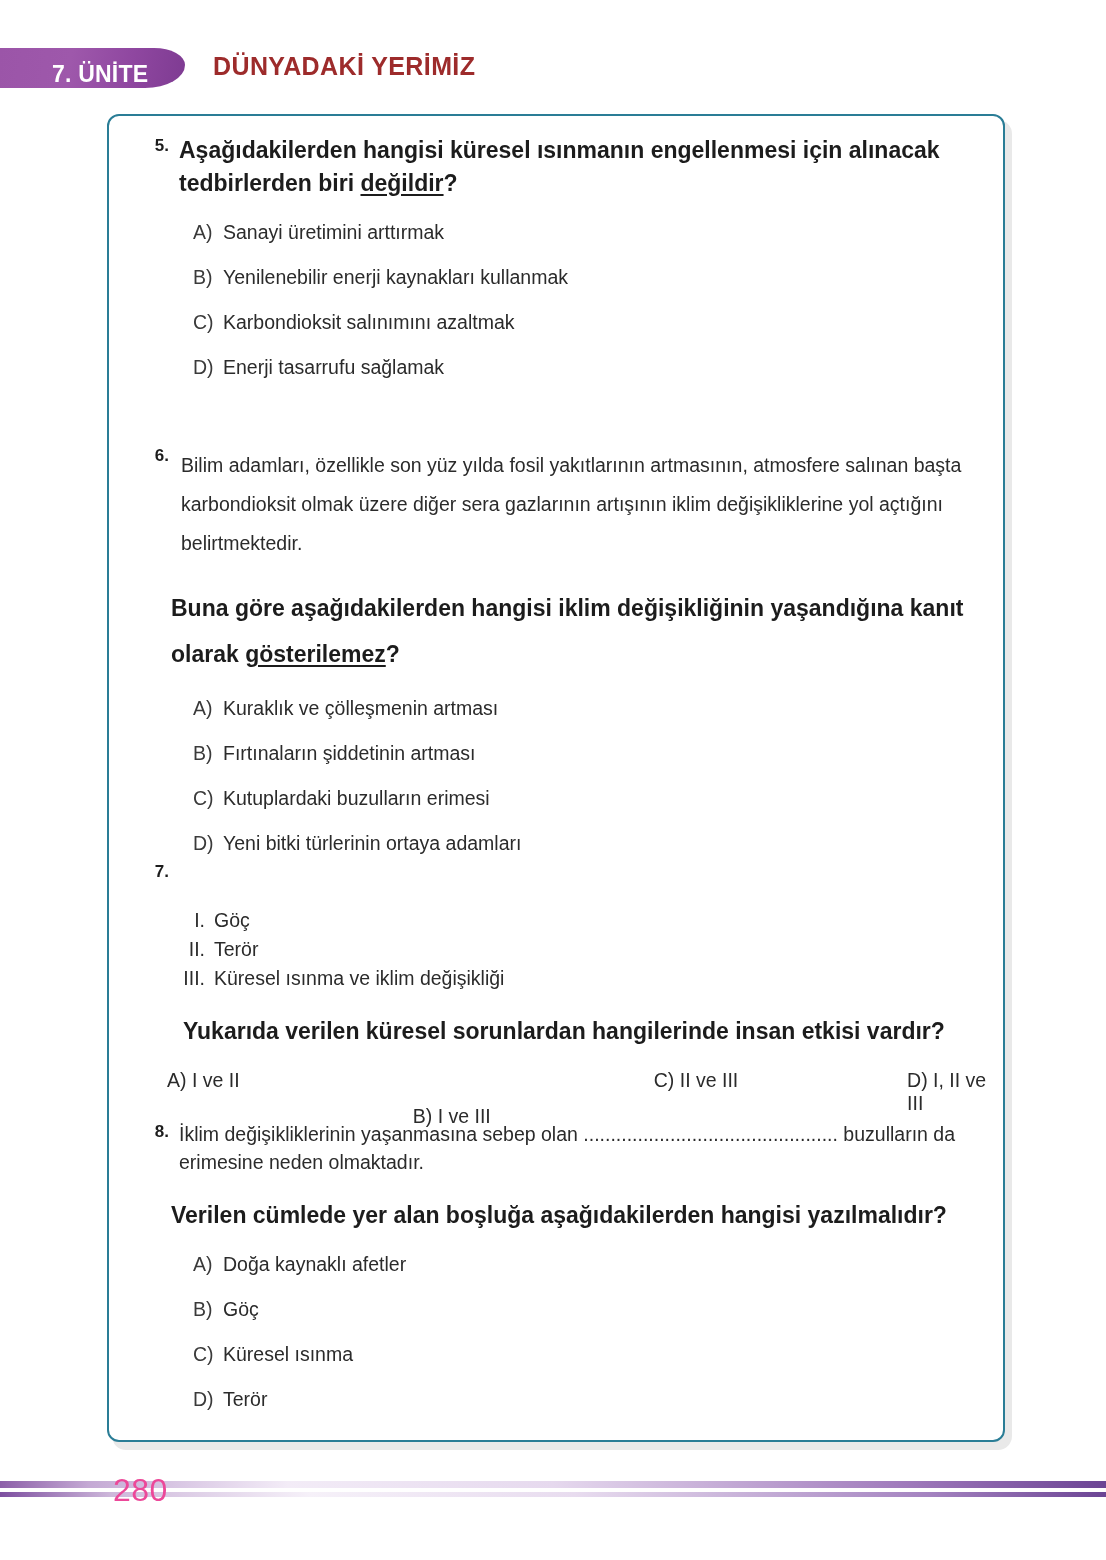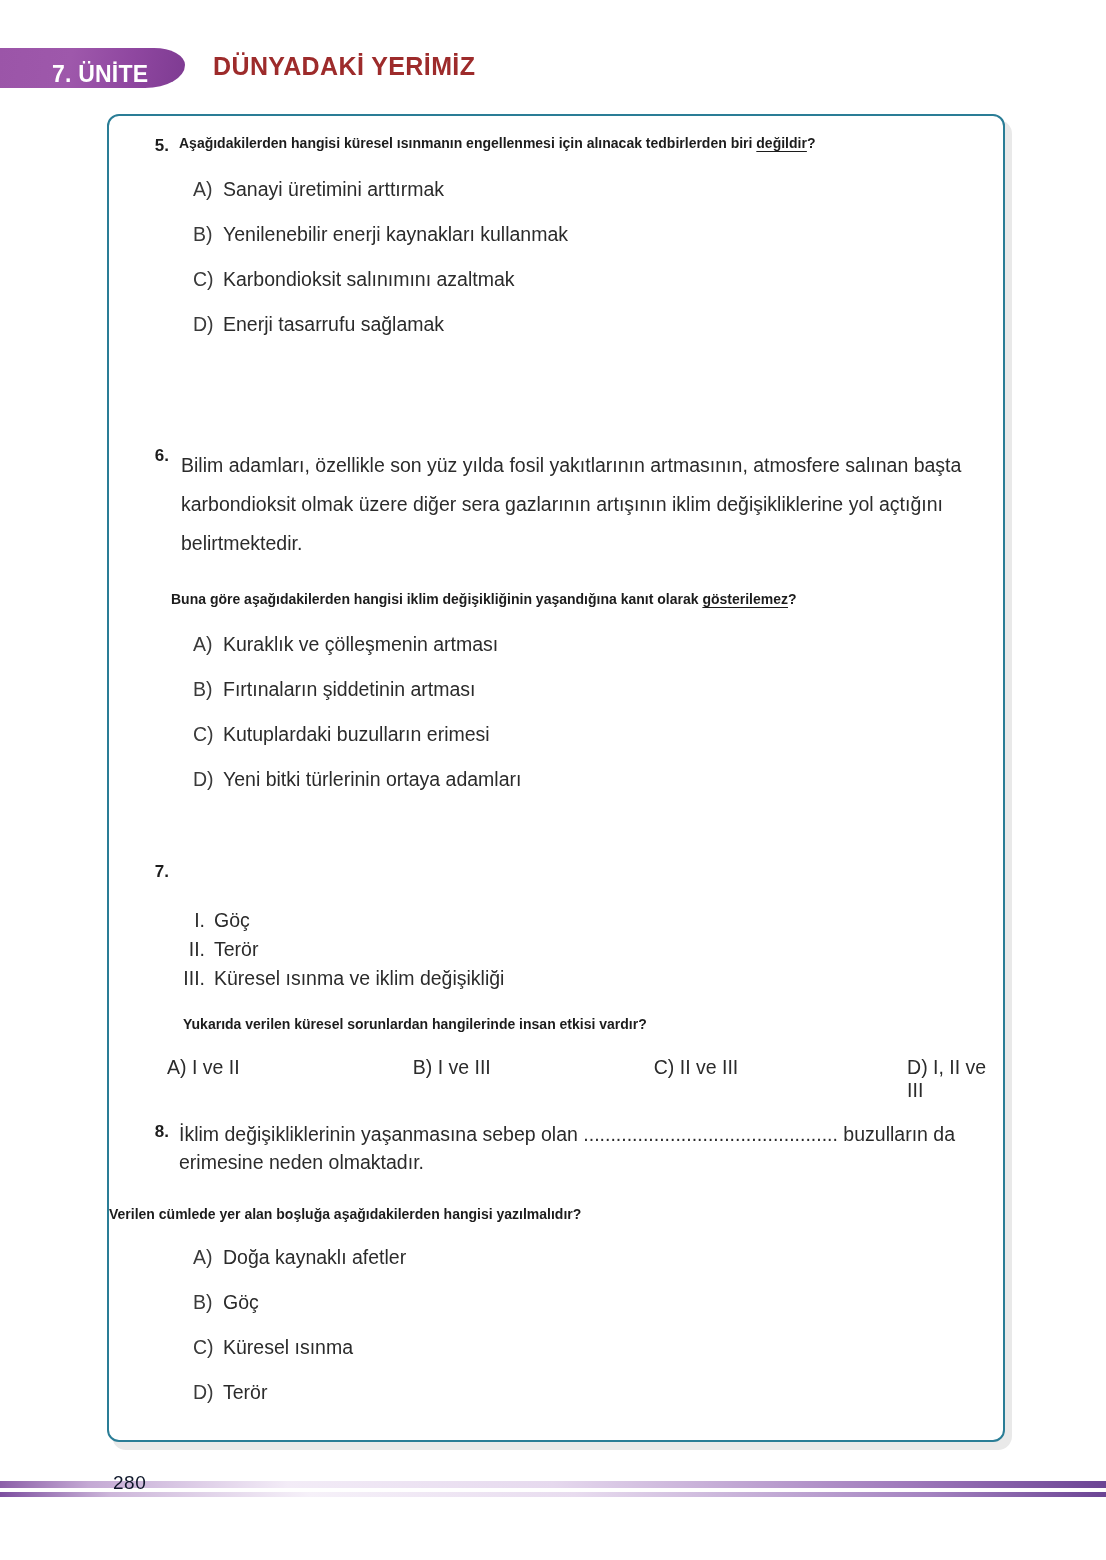--- a/index.html
+++ b/index.html
@@ -94,21 +94,21 @@
   .q-num {
     font-weight: bold;
     font-size: 17px;
     color: #1c1c1c;
     flex: 0 0 auto;
     text-align: right;
     font-family: "Liberation Sans", sans-serif;
   }
   .q-text-bold {
     font-weight: bold;
-    font-size: 14px;
+    font-size: 23px;
     color: #1c1c1c;
     line-height: 1.42;
     font-family: "Liberation Sans", sans-serif;
   }
   .q-text-normal {
     font-weight: normal;
     font-size: 19.5px;
     color: #2b2b2b;
     line-height: 2.0;
     font-family: "Liberation Sans", sans-serif;
@@ -152,29 +152,29 @@
   #q7 { top: 746px; }
   #q7 .q-head { padding-left: 34px; }
   #q7 .q-num { width: 26px; margin-right: 10px; }
   #q7 .roman-list { margin-top: 24px; padding-left: 52px; }
   #q7 .roman-row { display: flex; font-size: 19.5px; color: #2b2b2b; line-height: 1.48; font-family: "Liberation Sans", sans-serif; }
   #q7 .roman-num { flex: 0 0 44px; text-align: right; margin-right: 9px; }
   #q7 .q-ask { margin-top: 22px; padding-left: 74px; width: 820px; }
   #q7 .opts-row { margin-top: 22px; padding-left: 58px; display: flex; gap: 44px; }
   #q7 .opt-inline { font-size: 19.5px; color: #2b2b2b; font-family: "Liberation Sans", sans-serif; }
   #q7 .oi0 { width: 212px; }
-  #q7 .oi1 { width: 207px; }
+  #q7 .oi1 { width: 207px; margin-top: 36px; }
   #q7 .oi2 { width: 220px; }
 
   
   #q8 { top: 1004px; }
   #q8 .q-head { padding-left: 34px; }
   #q8 .q-num { width: 26px; margin-right: 10px; padding-top: 2px; }
   #q8 .q-stem { width: 800px; line-height: 1.45; }
-  #q8 .q-ask { margin-top: 28px; width: 820px; }
+  #q8 .q-ask { margin-top: 22px; padding-left: 62px; width: 820px; }
   #q8 .opts { margin-top: 22px; padding-left: 84px; }
   #q8 .opt { margin-bottom: 22px; }
 
   
   .footer {
     position: absolute;
     left: 0;
     top: 1481px;
     width: 1106px;
     height: 40px;
@@ -192,22 +192,22 @@
     left: 0;
     top: 11px;
     width: 1106px;
     height: 5px;
     background: linear-gradient(to right, #7d4fa0 0%, #cdb7da 10%, #f6f1f9 28%, #e8dcef 52%, #a483c0 84%, #6b4494 100%);
   }
   .page-number {
     position: absolute;
     left: 113px;
     top: -9px;
-    font-size: 19px;
-    color: #0f172a;
+    font-size: 32px;
+    color: #ec4899;
     font-family: "Liberation Sans", sans-serif;
     background: transparent;
     letter-spacing: 0.5px;
   }
 </style>
 </head>
 <body>
 
 <div class="page-header">
   <div class="unit-banner">

